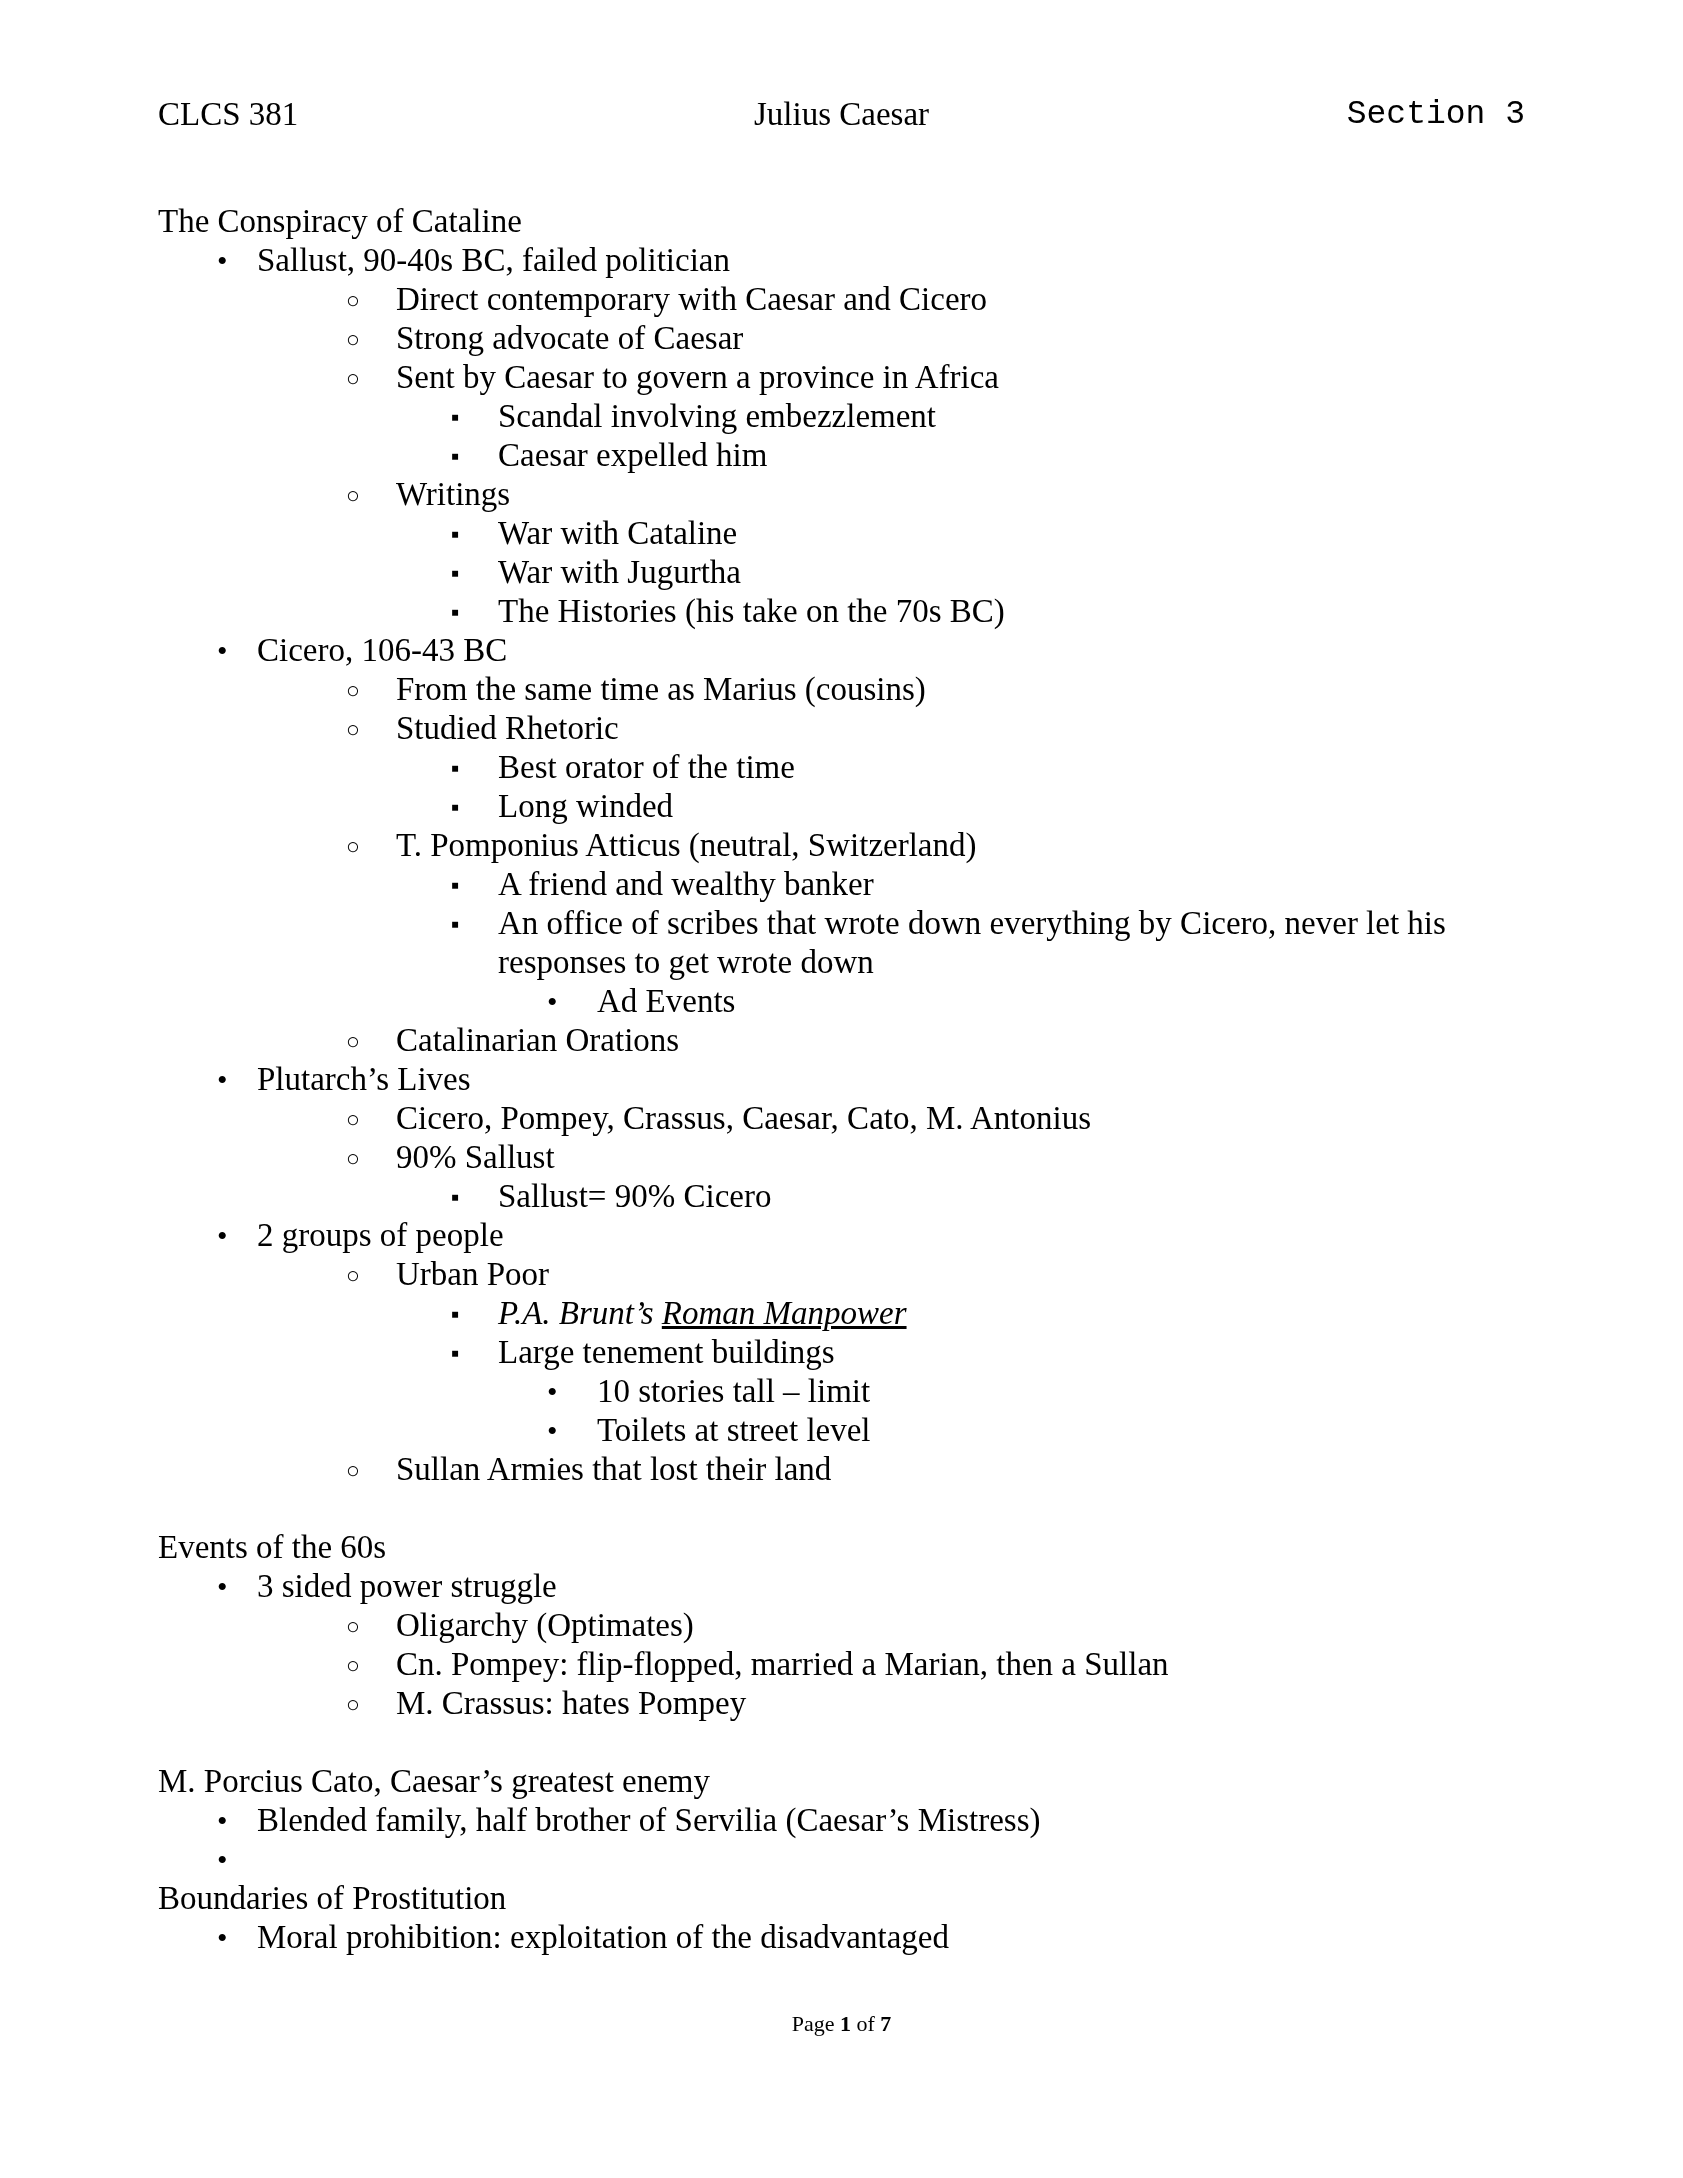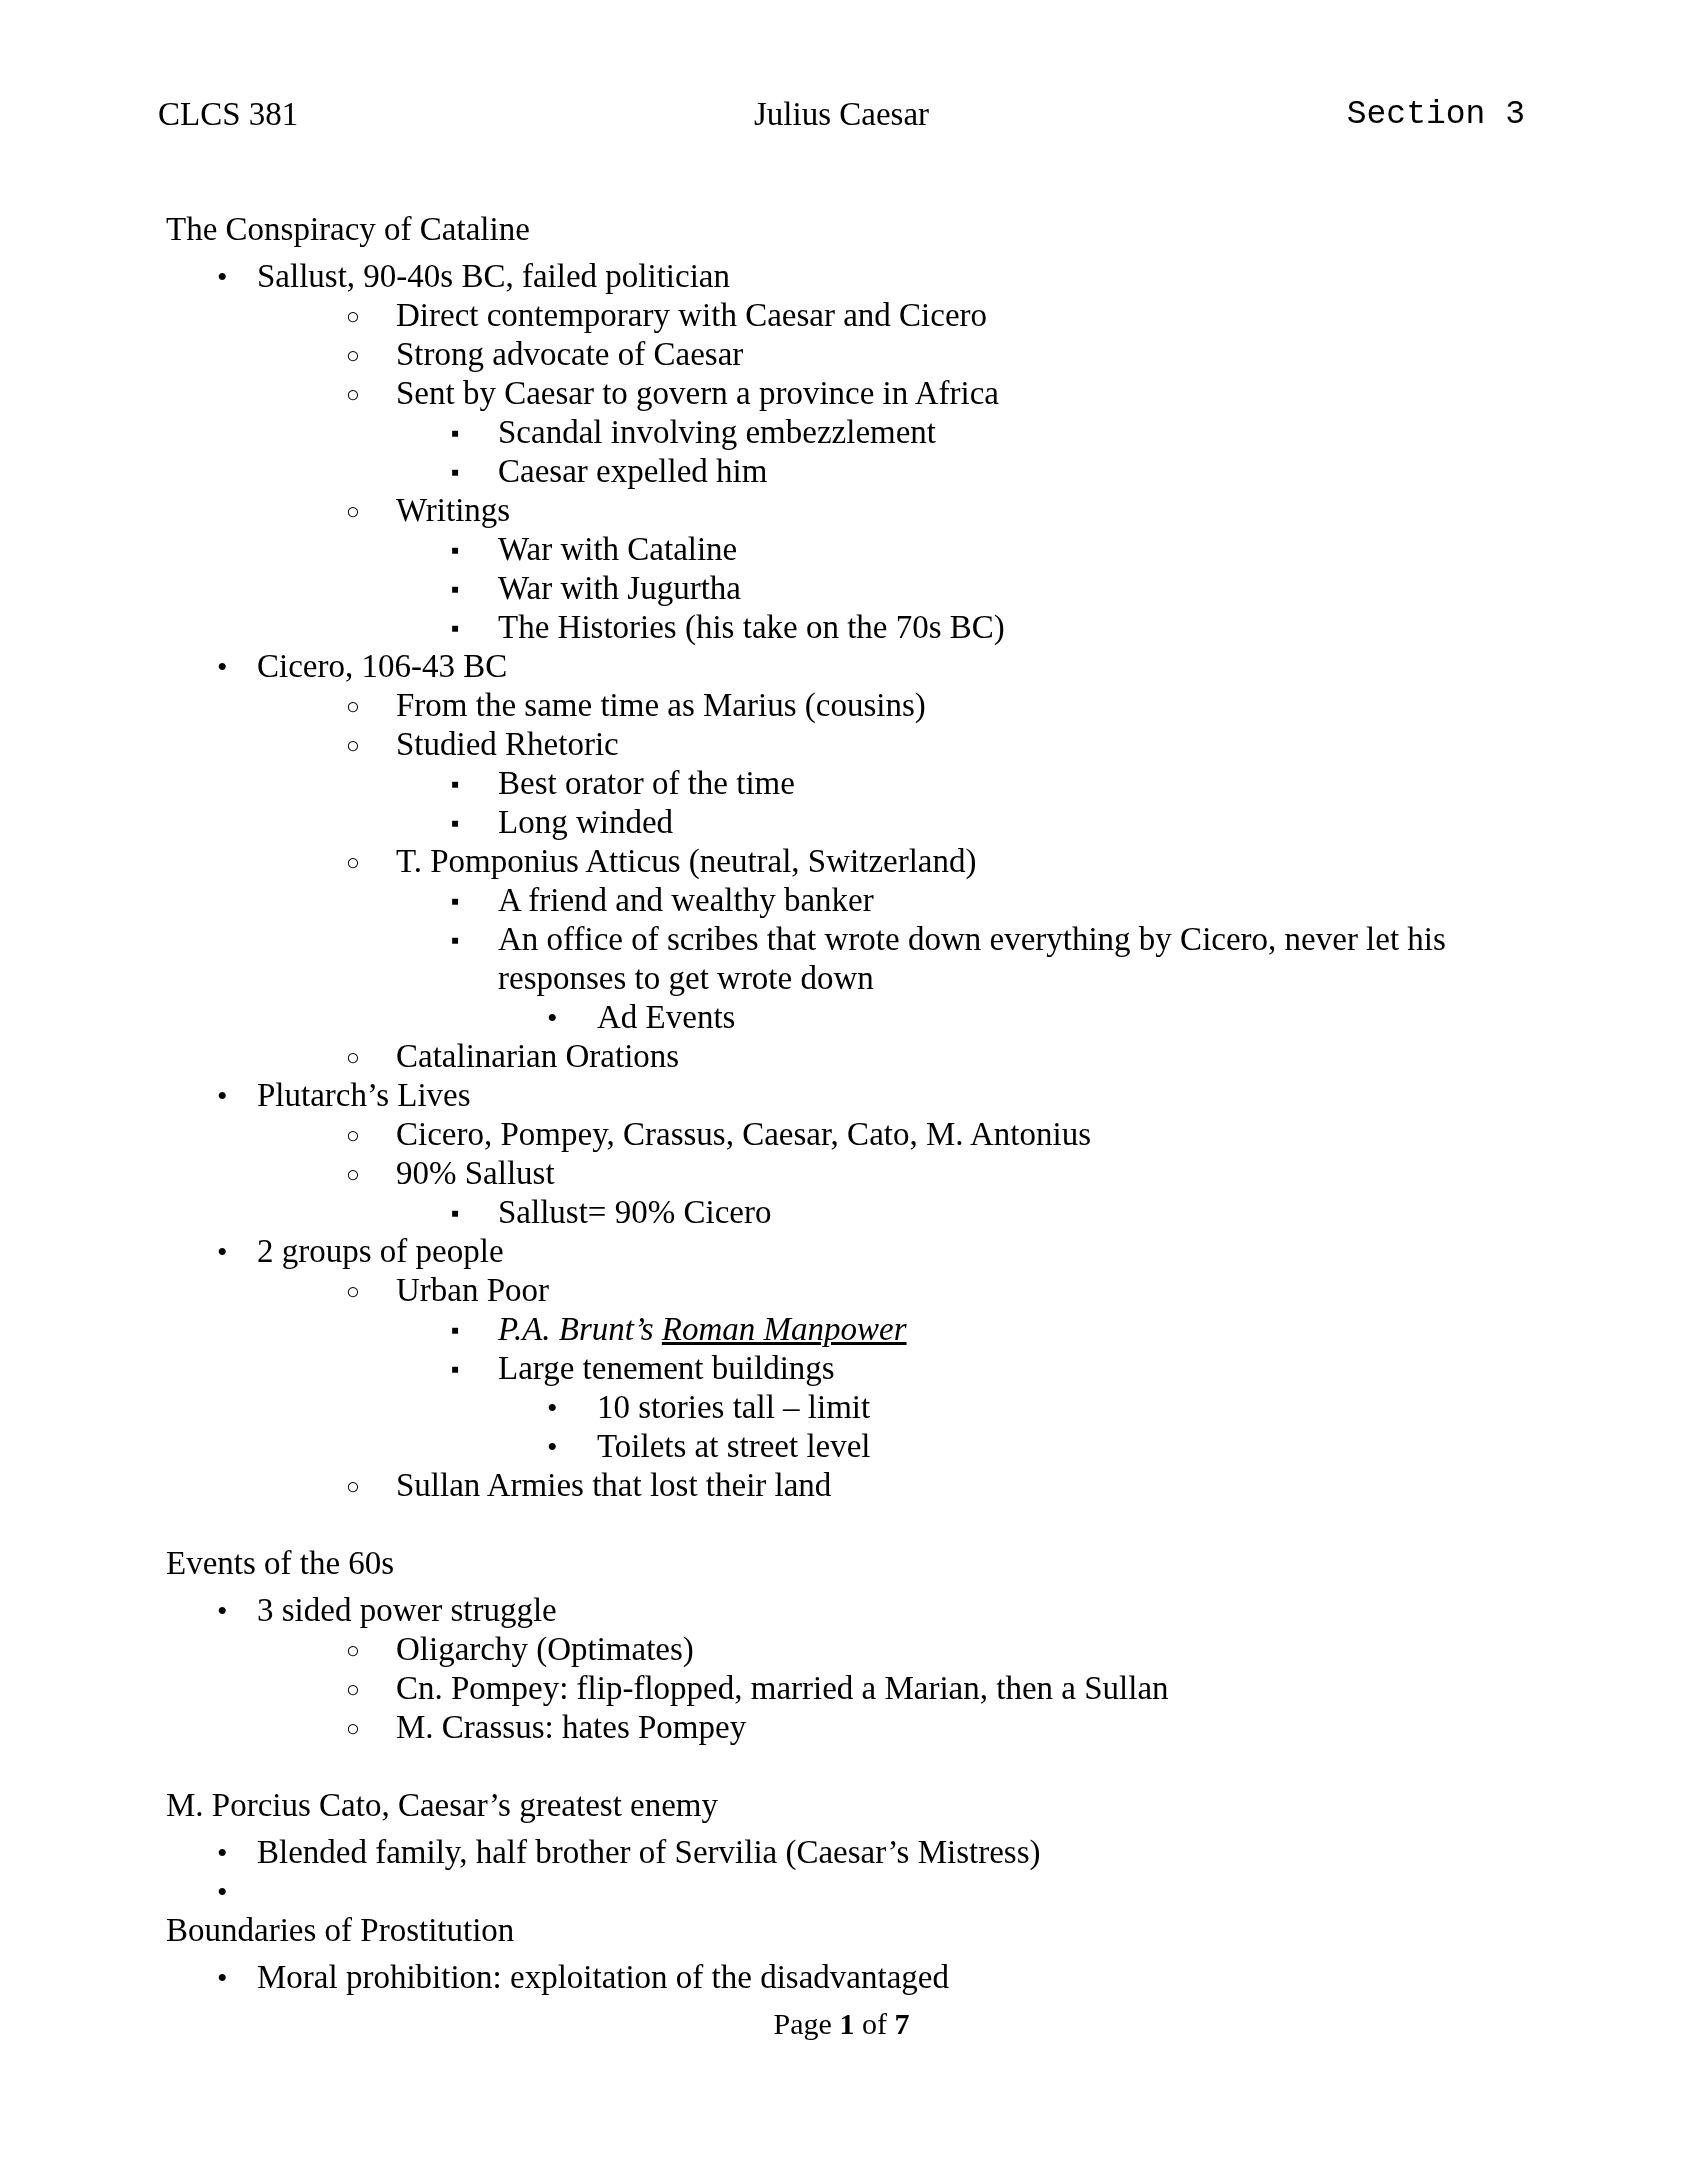--- a/index.html
+++ b/index.html
@@ -14,33 +14,33 @@
     display:flex;font-size:33px;line-height:39px;gap:28px;
   }
   .h-left{flex:1;text-align:left;}
   .h-center{flex:1;text-align:center;}
   .h-right{flex:1;text-align:right;font-family:Liberation Mono, monospace;}
   .content{
     position:absolute;top:202px;left:158px;right:156px;
     font-size:33px;line-height:39px;
   }
   .section + .section{margin-top:39px;}
-  .heading{margin:8px;}
+  .heading{margin:0;}
   .li{position:relative;}
   .li .txt{display:inline;}
   .bullet{position:absolute;top:0;line-height:39px;}
   .lvl1{padding-left:99px;}  .lvl1 .bullet{left:59px;font-size:30px;}
   .lvl2{padding-left:238px;}  .lvl2 .bullet{left:188px;font-size:23px;top:1px;}
   .lvl3{padding-left:340px;}  .lvl3 .bullet{left:293px;font-size:24px;top:1px;}
   .lvl4{padding-left:439px;}  .lvl4 .bullet{left:389px;font-size:30px;}
   .it{font-style:italic;}
   .ul{text-decoration:underline;}
   .page-footer{
     position:absolute;top:2004px;left:0;width:100%;
-    text-align:center;font-size:30px;line-height:39px;
+    text-align:center;font-size:22px;line-height:39px;
   }
   .bold{font-weight:bold;}
 </style>
 </head>
 <body>
 
 <div class="page">
 
   <header class="page-header">
     <span class="h-left">CLCS 381</span>

